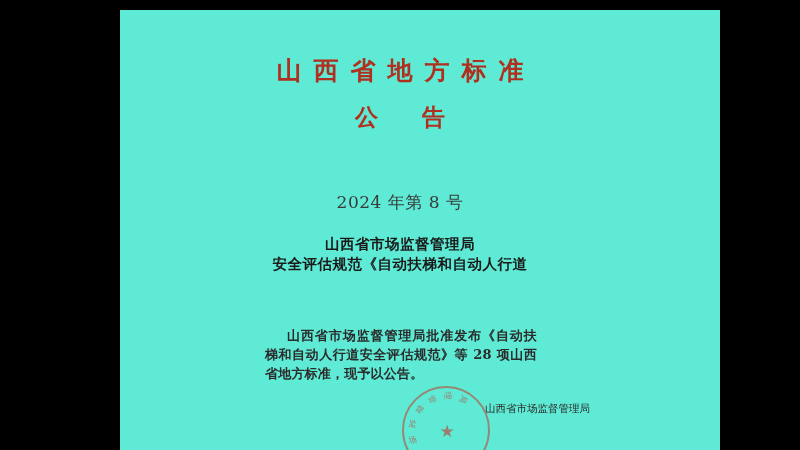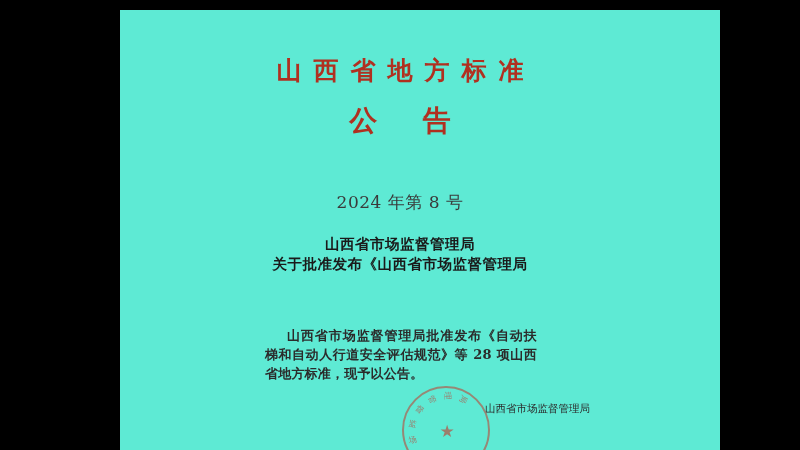--- a/index.html
+++ b/index.html
@@ -44,21 +44,21 @@
     font-weight: 700;
     font-family: "DejaVu Serif", "Liberation Serif", serif;
   }
   .title-sub {
     position: absolute;
     left: 0;
     top: 92px;
     width: 560px;
     text-align: center;
     color: #b03020;
-    font-size: 28px;
+    font-size: 23px;
     letter-spacing: 18px;
     text-indent: 18px;
     font-weight: 700;
   }
 
   .doc-number {
     position: absolute;
     left: 0;
     top: 181px;
     width: 560px;
@@ -169,21 +169,21 @@
     <div class="doc-inner">
 
       <div class="title-main">山西省地方标准</div>
 
       <div class="title-sub">公 告</div>
 
       <div class="doc-number">2024 年第 8 号</div>
 
       <div class="heading-block">
         <span class="hline">山西省市场监督管理局</span>
-        <span class="hline">关于批准发布《山西省市场监督管理局</span>
+        <span class="hline">安全评估规范《自动扶梯和自动人行道</span>
       </div>
 
       <div class="body-block">
         <span class="indent">山西省市场监督管理局批准发布《自动扶梯和自动人行道安全评估规范》等 28 项山西省地方标准，现予以公告。</span>
       </div>
 
       <div class="signature">
         <span class="sline">山西省市场监督管理局</span>
       </div>
 

